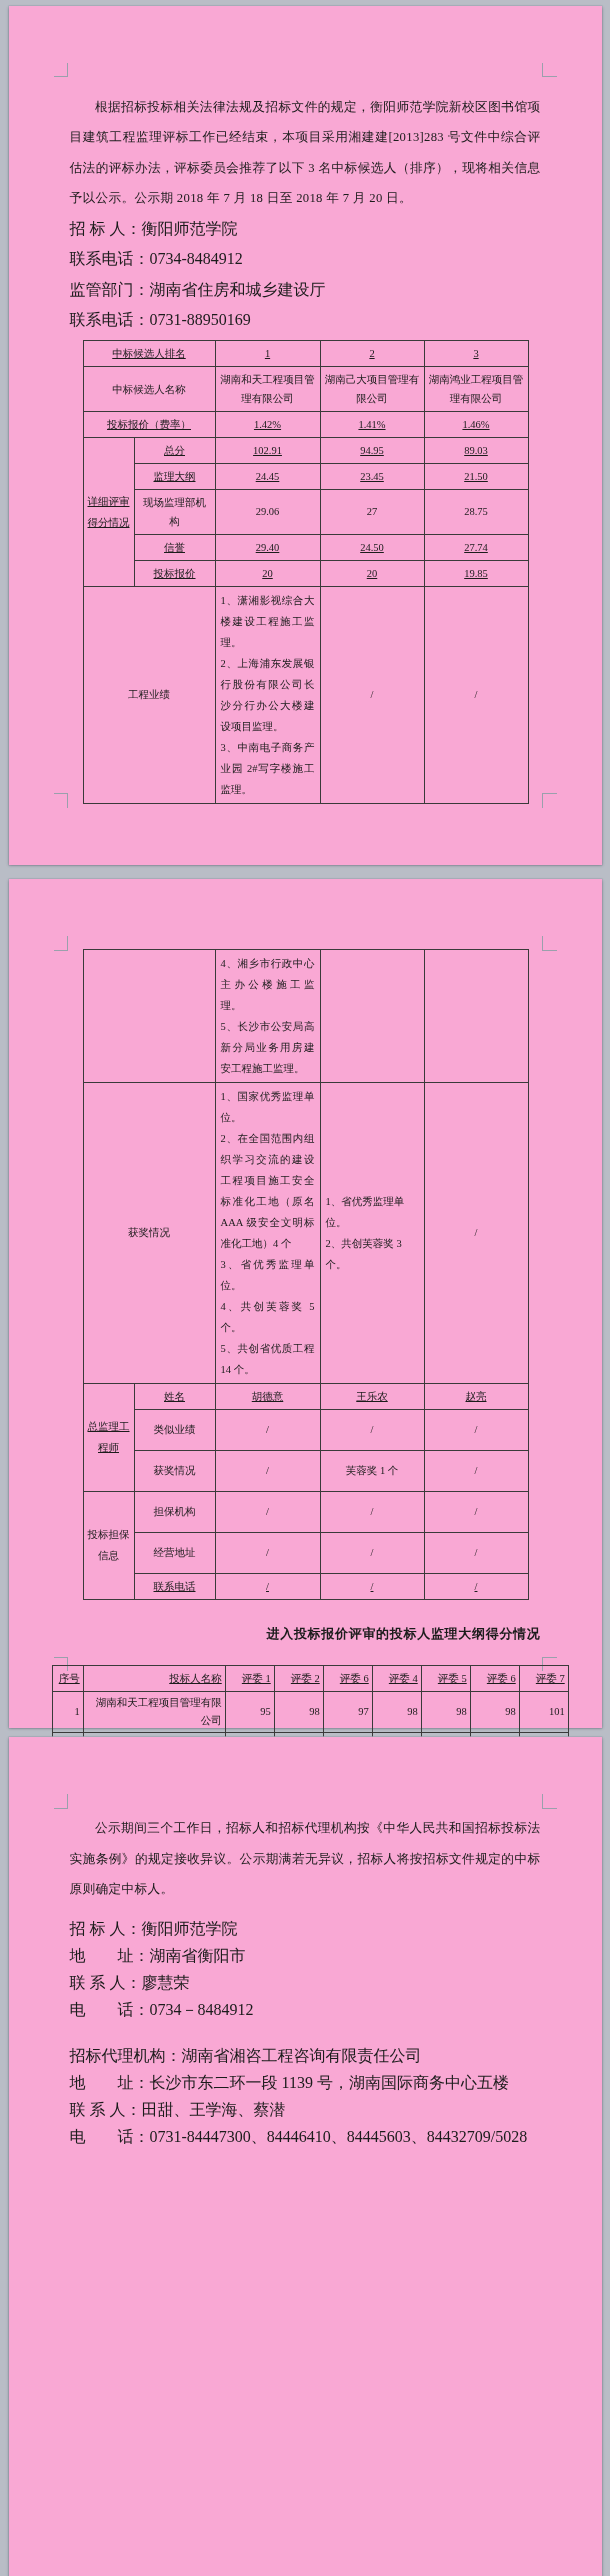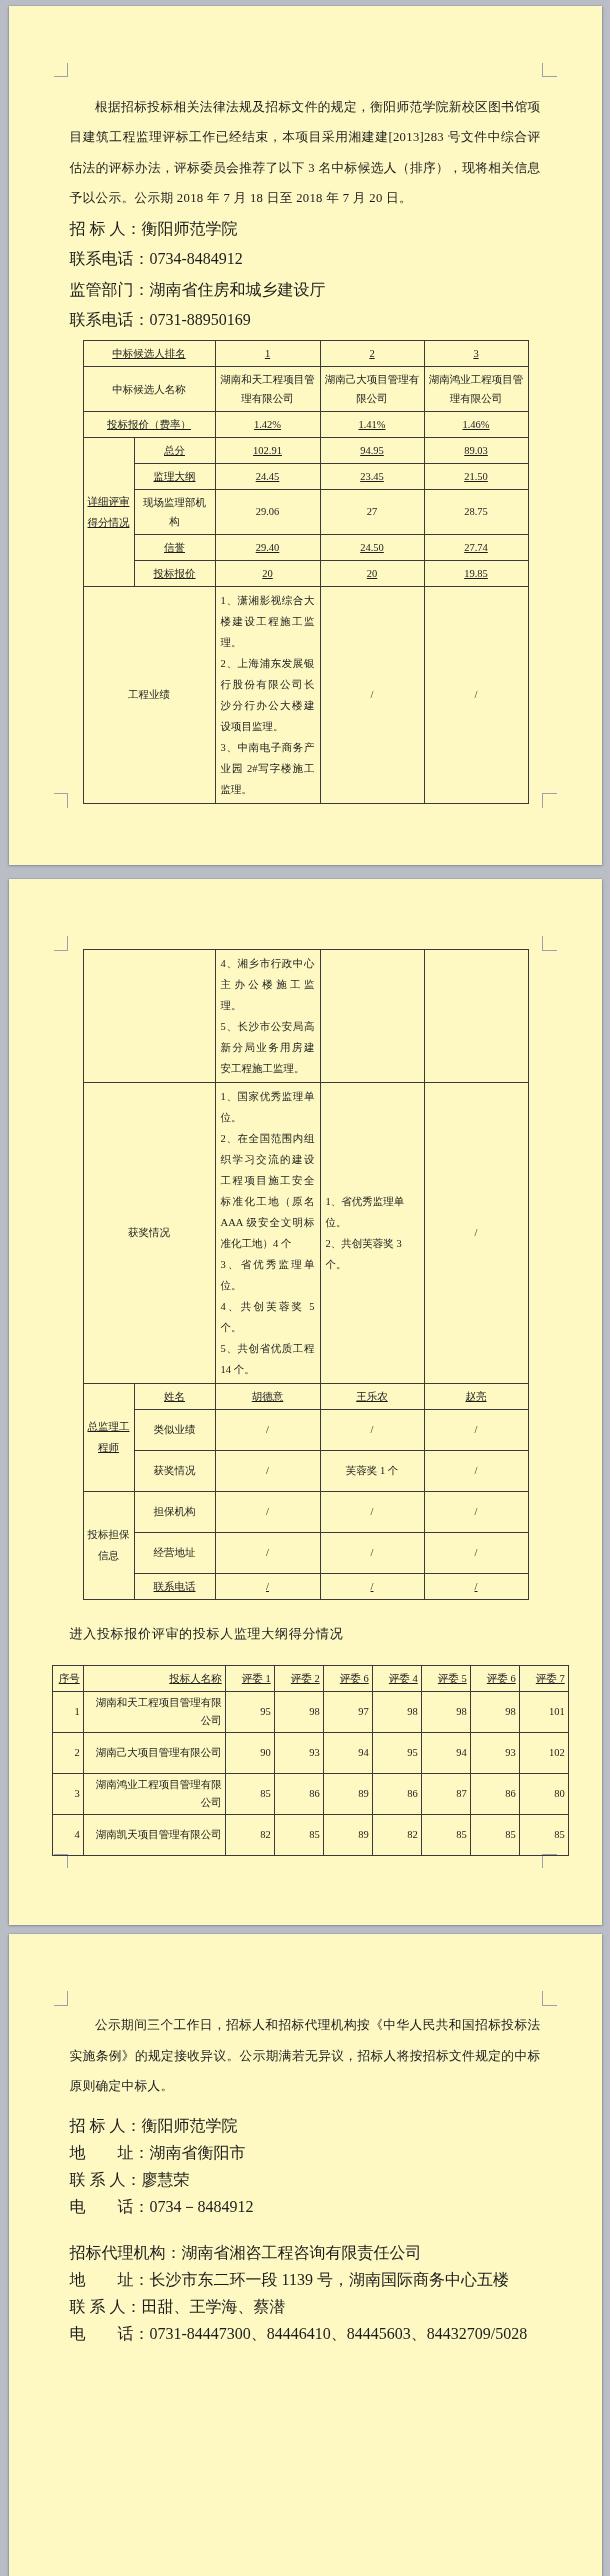--- a/index.html
+++ b/index.html
@@ -8,25 +8,25 @@
     width: 610px; height: 2576px;
     background: #b9bdc6;
     overflow: hidden;
     font-family: "Liberation Serif", "DejaVu Serif", serif;
     color: #1c1c1c;
   }
   .doc-page {
     position: relative;
     width: 593px;
     margin: 0 auto;
-    background: #fef9c3;
+    background: #f9a8d4;
     box-shadow: 0 0.7px 2.9px rgba(40,45,60,0.45), 0 0 0 0.7px #aab0bb;
   }
   .page-1 { height: 859px; margin-top: 5.8px; }
-  .page-2 { height: 1046px; margin-top: 14.5px; }
+  .page-2 { height: 849px; margin-top: 14.5px; }
   .page-3 { height: 929px; margin-top: 9px; }
   
   .crop { position: absolute; width: 14.5px; height: 14.5px; }
   .crop-tl { border-right: 0.7px solid #9aa0ac; border-bottom: 0.7px solid #9aa0ac; left: 45px; top: 57px; }
   .crop-tr { border-left: 0.7px solid #9aa0ac; border-bottom: 0.7px solid #9aa0ac; right: 45px; top: 57px; }
   .crop-bl { border-right: 0.7px solid #9aa0ac; border-top: 0.7px solid #9aa0ac; left: 45px; bottom: 57px; }
   .crop-br { border-left: 0.7px solid #9aa0ac; border-top: 0.7px solid #9aa0ac; right: 45px; bottom: 57px; }
   .content { position: relative; padding: 0 61px; }
   .para {
     font-size: 12.7px;
@@ -63,23 +63,23 @@
   .cand-table td.thick-top { border-top-width: 1.5px; }
   .cell-multi {
     text-align: justify !important;
     white-space: pre-line;
     line-height: 21px !important;
     padding: 2.9px 5.1px !important;
   }
   .cell-center-multi { white-space: pre-line; line-height: 21px !important; }
   
   .score-title {
-    text-align: left;
+    text-align: right;
     font-size: 13px;
-    font-weight: normal;
+    font-weight: bold;
     letter-spacing: 0.7px;
     margin-top: 25px;
   }
   .score-table {
     width: 514px;
     margin: 22px 0 0 -17.4px;
     border: 1.5px solid #3a3a3a;
     font-size: 10.5px;
   }
   .score-table td {

